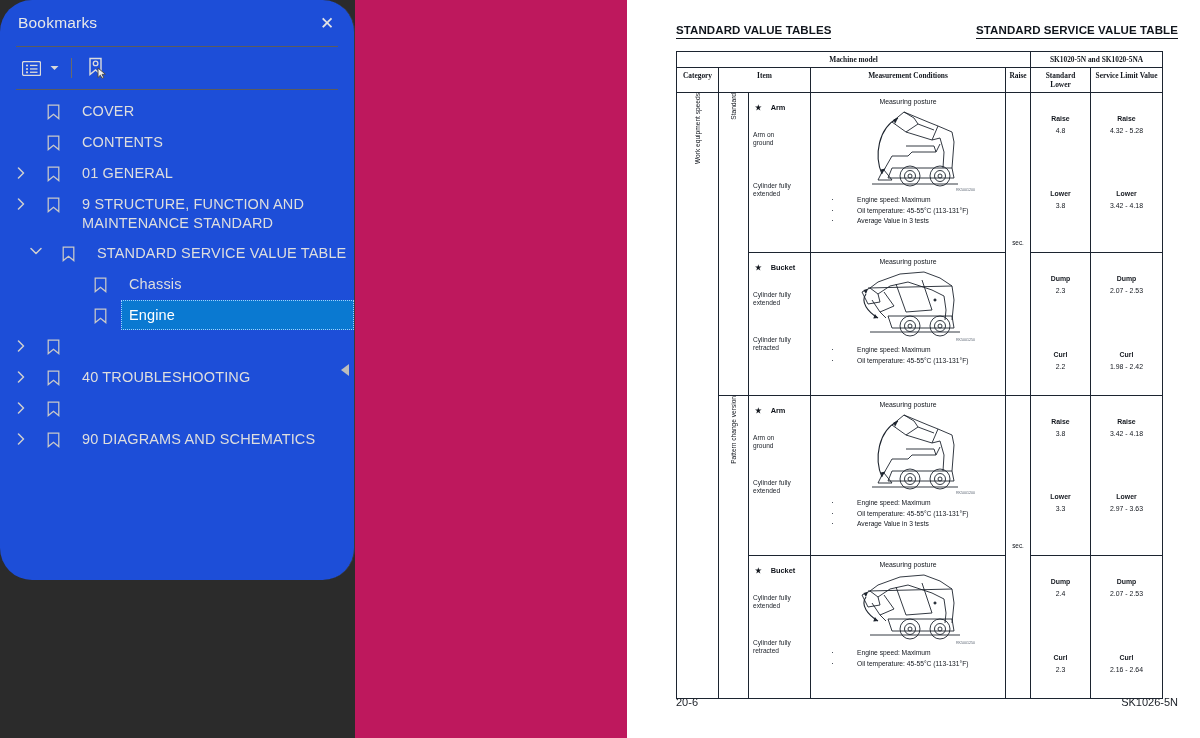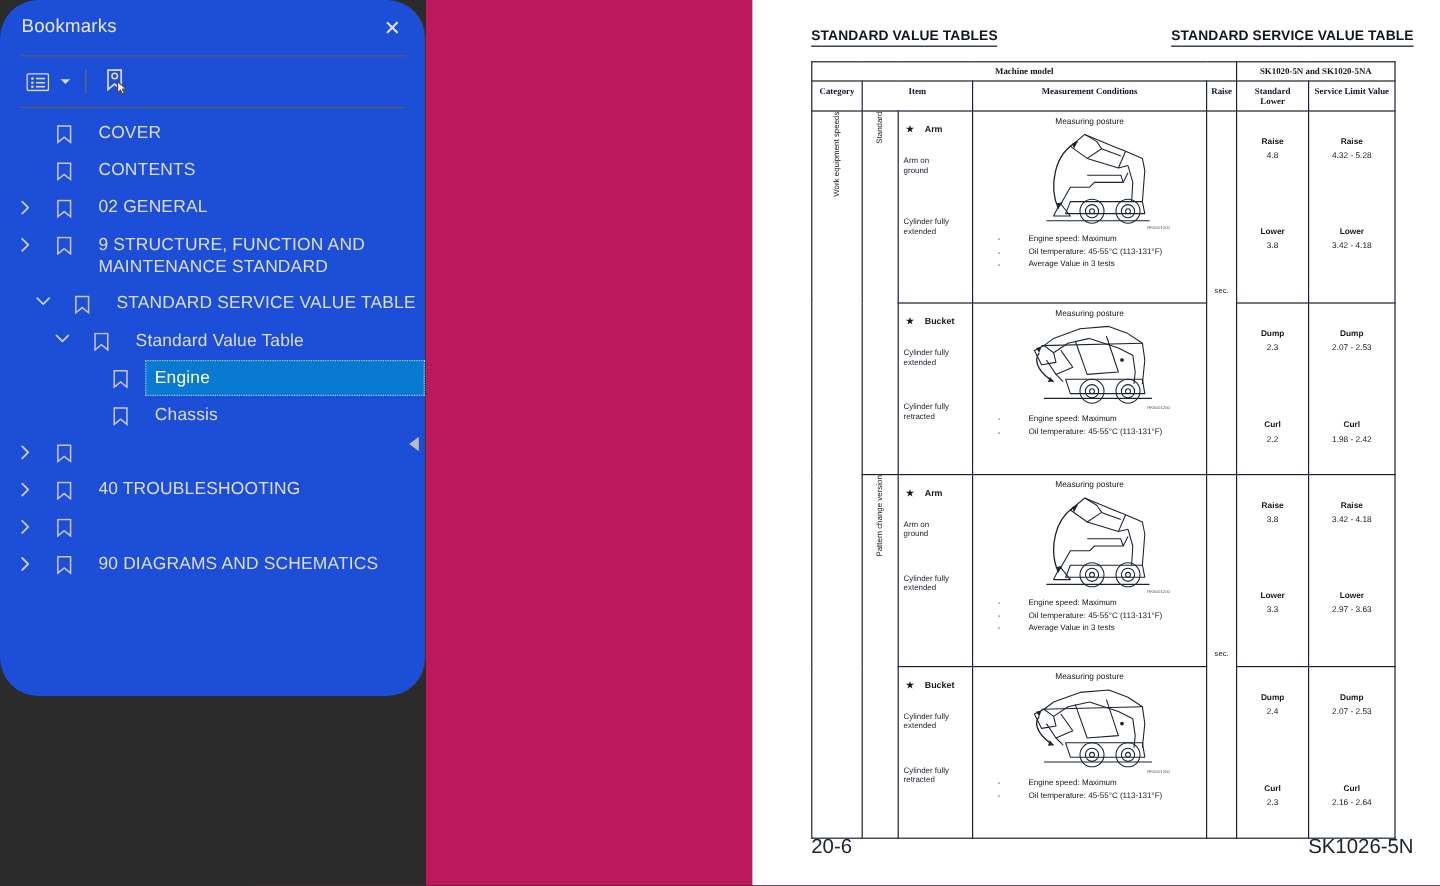--- a/index.html
+++ b/index.html
@@ -183,21 +183,21 @@
 
   .val-block { font-family: "Liberation Sans", sans-serif; }
   .val-hd { font-size: 6.9px; font-weight: bold; }
   .val-num { font-size: 6.9px; margin-top: 5px; }
   .vb-top { margin-top: 22px; }
 
   
   .pg-footer {
     position: absolute; left: 49px; right: 22px; top: 696px;
     display: flex; justify-content: space-between;
-    font-size: 17px; color: #20252c; gap: 12px;
+    font-size: 11px; color: #20252c; gap: 12px;
   }
 
   svg { display: block; }
 </style>
 </head>
 <body>
 
 <div id="app">
 
   <div id="sidebar">
@@ -261,21 +261,21 @@
           <div class="twisty">
             <svg width="8" height="12" viewBox="0 0 8 12">
               <path d="M1.5 1 L6.5 6 L1.5 11" fill="none" stroke="#cfcfcf" stroke-width="1.5" stroke-linecap="round" stroke-linejoin="round"></path>
             </svg>
           </div>
           <div class="bm-icon">
             <svg width="13" height="16" viewBox="0 0 13 16">
               <path d="M1.2 1 h10.6 v13.6 l-5.3 -4.3 l-5.3 4.3 z" fill="none" stroke="#c9c9c9" stroke-width="1.25"></path>
             </svg>
           </div>
-          <div class="tree-label">02 GENERAL</div>
+          <div class="tree-label">01 GENERAL</div>
         </div>
         <div class="tree-row ind0">
           <div class="twisty">
             <svg width="8" height="12" viewBox="0 0 8 12">
               <path d="M1.5 1 L6.5 6 L1.5 11" fill="none" stroke="#cfcfcf" stroke-width="1.5" stroke-linecap="round" stroke-linejoin="round"></path>
             </svg>
           </div>
           <div class="bm-icon">
             <svg width="13" height="16" viewBox="0 0 13 16">
               <path d="M1.2 1 h10.6 v13.6 l-5.3 -4.3 l-5.3 4.3 z" fill="none" stroke="#c9c9c9" stroke-width="1.25"></path>
@@ -289,50 +289,37 @@
               <path d="M1 1.5 L6 6.5 L11 1.5" fill="none" stroke="#cfcfcf" stroke-width="1.5" stroke-linecap="round" stroke-linejoin="round"></path>
             </svg>
           </div>
           <div class="bm-icon">
             <svg width="13" height="16" viewBox="0 0 13 16">
               <path d="M1.2 1 h10.6 v13.6 l-5.3 -4.3 l-5.3 4.3 z" fill="none" stroke="#c9c9c9" stroke-width="1.25"></path>
             </svg>
           </div>
           <div class="tree-label">STANDARD SERVICE VALUE TABLE</div>
         </div>
-        <div class="tree-row ind2">
-          <div class="twisty">
-            <svg width="12" height="8" viewBox="0 0 12 8">
-              <path d="M1 1.5 L6 6.5 L11 1.5" fill="none" stroke="#cfcfcf" stroke-width="1.5" stroke-linecap="round" stroke-linejoin="round"></path>
-            </svg>
-          </div>
-          <div class="bm-icon">
-            <svg width="13" height="16" viewBox="0 0 13 16">
-              <path d="M1.2 1 h10.6 v13.6 l-5.3 -4.3 l-5.3 4.3 z" fill="none" stroke="#c9c9c9" stroke-width="1.25"></path>
-            </svg>
-          </div>
-          <div class="tree-label">Standard Value Table</div>
+        <div class="tree-row ind3">
+          <div class="twisty"></div>
+          <div class="bm-icon">
+            <svg width="13" height="16" viewBox="0 0 13 16">
+              <path d="M1.2 1 h10.6 v13.6 l-5.3 -4.3 l-5.3 4.3 z" fill="none" stroke="#c9c9c9" stroke-width="1.25"></path>
+            </svg>
+          </div>
+          <div class="tree-label">Chassis</div>
         </div>
         <div class="tree-row ind3 selected">
           <div class="twisty"></div>
           <div class="bm-icon">
             <svg width="13" height="16" viewBox="0 0 13 16">
               <path d="M1.2 1 h10.6 v13.6 l-5.3 -4.3 l-5.3 4.3 z" fill="none" stroke="#c9c9c9" stroke-width="1.25"></path>
             </svg>
           </div>
           <div class="tree-label">Engine</div>
-        </div>
-        <div class="tree-row ind3">
-          <div class="twisty"></div>
-          <div class="bm-icon">
-            <svg width="13" height="16" viewBox="0 0 13 16">
-              <path d="M1.2 1 h10.6 v13.6 l-5.3 -4.3 l-5.3 4.3 z" fill="none" stroke="#c9c9c9" stroke-width="1.25"></path>
-            </svg>
-          </div>
-          <div class="tree-label">Chassis</div>
         </div>
         <div class="tree-row ind0">
           <div class="twisty">
             <svg width="8" height="12" viewBox="0 0 8 12">
               <path d="M1.5 1 L6.5 6 L1.5 11" fill="none" stroke="#cfcfcf" stroke-width="1.5" stroke-linecap="round" stroke-linejoin="round"></path>
             </svg>
           </div>
           <div class="bm-icon">
             <svg width="13" height="16" viewBox="0 0 13 16">
               <path d="M1.2 1 h10.6 v13.6 l-5.3 -4.3 l-5.3 4.3 z" fill="none" stroke="#c9c9c9" stroke-width="1.25"></path>

